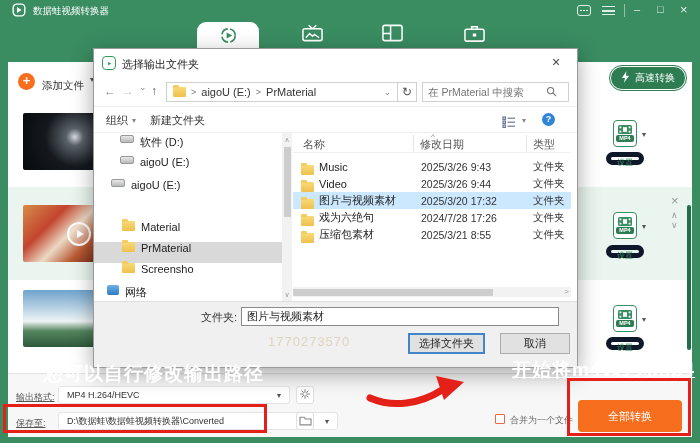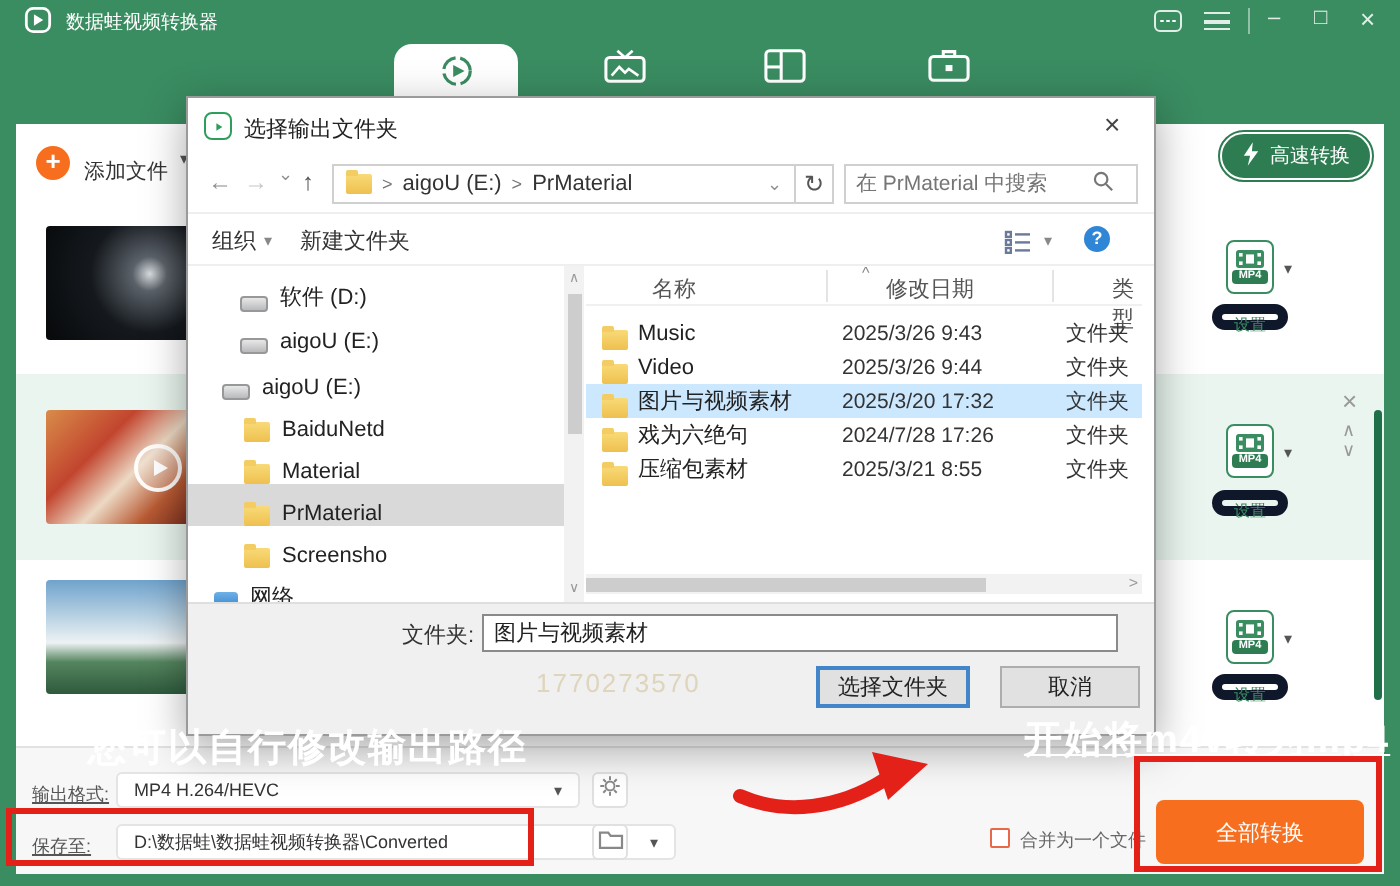--- a/index.html
+++ b/index.html
@@ -53,23 +53,23 @@
   .field { background:#fff; border:1px solid #d0d0d0; display:flex; align-items:center; }
   .crumb { font-size:11px; color:#333; white-space:nowrap; }
   .crumb-sep { font-size:9px; color:#777; margin:0 5px; }
   .search-input { border:none; outline:none; width:118px; font-size:10.5px; color:#555; font-family:"Liberation Sans",sans-serif; background:transparent; }
   .tb-label { font-size:11px; color:#333; }
   .help-circle { width:13px; height:13px; border-radius:50%; background:#2f86d6; color:#fff; font-size:9px; font-weight:bold; text-align:center; line-height:13px; }
   .folder-ic { position:relative; width:13px; height:10px; background:linear-gradient(#f9da78,#eec04f); border-radius:1px; flex:none; }
   .folder-ic:before { content:""; position:absolute; top:-2px; left:0; width:6px; height:3px; background:#f3cd63; border-radius:1px 1px 0 0; }
   .drive-ic { width:14px; height:8px; background:linear-gradient(#e8e8e8,#b9babc); border:1px solid #97989a; border-radius:2px; flex:none; }
   .net-ic { width:12px; height:10px; background:linear-gradient(#6db1e8,#2f7ac2); border-radius:2px; flex:none; }
-  .tree-item { display:flex; align-items:flex-end; gap:6px; height:21px; font-size:11px; color:#222; }
+  .tree-item { display:flex; align-items:flex-start; gap:6px; height:21px; font-size:11px; color:#222; }
   .tree-sel { background:#d9d9d9; }
-  .col-head { font-size:11px; color:#555;margin-left:23px; }
+  .col-head { font-size:11px; color:#555; }
   .file-row { position:absolute; left:0; width:278px; height:17px; display:flex; align-items:center; }
   .file-sel { background:#cce8ff; }
   .cell-name { position:absolute; left:26px; font-size:11px; color:#222; white-space:nowrap; }
   .cell-date { position:absolute; left:128px; font-size:10.5px; color:#333; white-space:nowrap; }
   .cell-type { position:absolute; left:240px; font-size:10.5px; color:#333; }
   .dlg-footer { background:#f0f0f0; border-top:1px solid #dfdfdf; }
   .dlg-input { border:1px solid #8a8a8a; background:#fff; font-size:11px; color:#222; padding:0 5px; font-family:"Liberation Sans",sans-serif; outline:none; }
   .dlg-btn { background:#e1e1e1; border:1px solid #adadad; font-size:11px; color:#222; display:flex; align-items:center; justify-content:center; }
   .dlg-btn-default { border:2px solid #4285c8; }
   .watermark { font-size:13px; color:rgba(205,185,135,.5); letter-spacing:1px; }
@@ -331,24 +331,20 @@
         <span>软件 (D:)</span>
     </div>
     <div class="tree-item abs" style="left:0;top:23px;width:188px;padding-left:26px;">
       <span class="drive-ic"></span>
         <span>aigoU (E:)</span>
     </div>
     <div class="tree-item abs" style="left:0;top:46px;width:188px;padding-left:17px;">
       <span class="drive-ic"></span>
         <span>aigoU (E:)</span>
     </div>
-    <div class="tree-item abs" style="left:0;top:67px;width:188px;padding-left:28px;">
-      <span class="folder-ic"></span>
-        <span>BaiduNetd</span>
-    </div>
     <div class="tree-item abs" style="left:0;top:88px;width:188px;padding-left:28px;">
       <span class="folder-ic"></span>
         <span>Material</span>
     </div>
     <div class="tree-item tree-sel abs" style="left:0;top:109px;width:188px;padding-left:28px;">
       <span class="folder-ic"></span>
         <span>PrMaterial</span>
     </div>
     <div class="tree-item abs" style="left:0;top:130px;width:188px;padding-left:28px;">
       <span class="folder-ic"></span>

